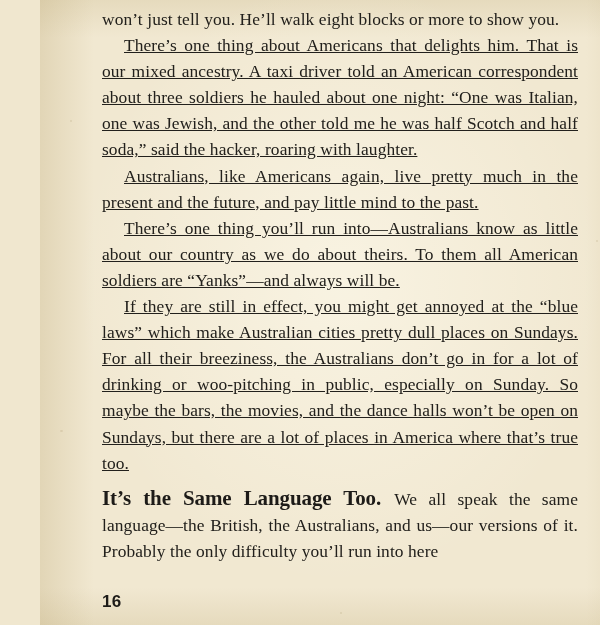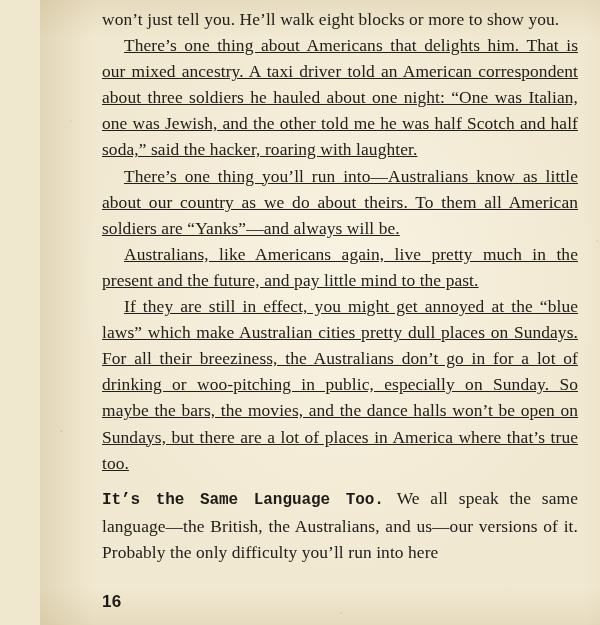--- a/index.html
+++ b/index.html
@@ -39,23 +39,23 @@
     color: #22201c;
     text-align: justify;
     text-indent: 0;
     letter-spacing: 0.1px;
   }
   p.para.indent {
     text-indent: 22px;
     text-decoration: underline;
   }
   .lede {
-    font-family: Liberation Mono, monospace;
+    font-family: Liberation Serif, serif;
     font-weight: bold;
-    font-size: 16px;
+    font-size: 21px;
     letter-spacing: -0.1px;
     color: #1d1b18;
   }
   .lede-gap {
     display: inline-block;
     width: 13px;
   }
   #folio {
     position: absolute;
     left: 62px;
@@ -76,22 +76,22 @@
 </style>
 </head>
 <body>
 
 <div id="page">
 
   <div id="text-column">
 
     <p class="para">won’t just tell you. He’ll walk eight blocks or more to show you.</p>
     <p class="para indent">There’s one thing about Americans that delights him. That is our mixed ancestry. A taxi driver told an American correspondent about three soldiers he hauled about one night: “One was Italian, one was Jewish, and the other told me he was half Scotch and half soda,” said the hacker, roaring with laughter.</p>
+    <p class="para indent">Australians, like Americans again, live pretty much in the present and the future, and pay little mind to the past.</p>
     <p class="para indent">There’s one thing you’ll run into—Australians know as little about our country as we do about theirs. To them all American soldiers are “Yanks”—and always will be.</p>
-    <p class="para indent">Australians, like Americans again, live pretty much in the present and the future, and pay little mind to the past.</p>
     <p class="para indent">If they are still in effect, you might get annoyed at the “blue laws” which make Australian cities pretty dull places on Sundays. For all their breeziness, the Australians don’t go in for a lot of drinking or woo-pitching in public, especially on Sunday. So maybe the bars, the movies, and the dance halls won’t be open on Sundays, but there are a lot of places in America where that’s true too.</p>
 
     <p class="para" style="margin-top:9px;">
       <span class="lede">It’s the Same Language Too.</span><span class="lede-gap"></span><span>We all speak the same language—the British, the Australians, and us—our versions of it. Probably the only difficulty you’ll run into here</span>
     </p>
 
   </div>
 
   <div id="folio">16</div>
 

